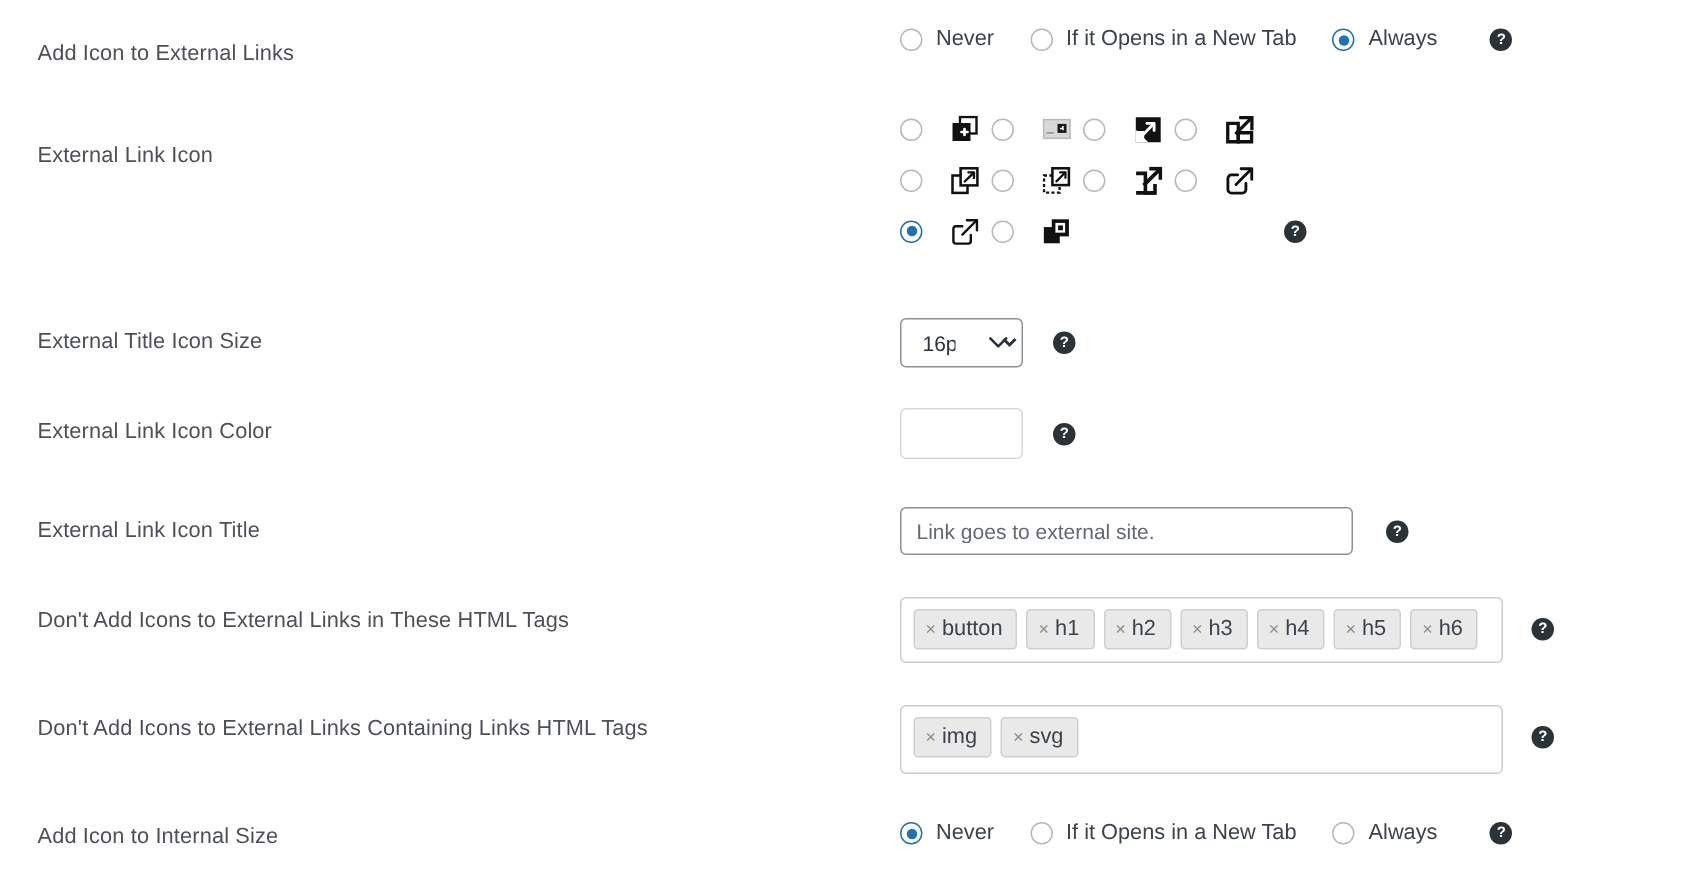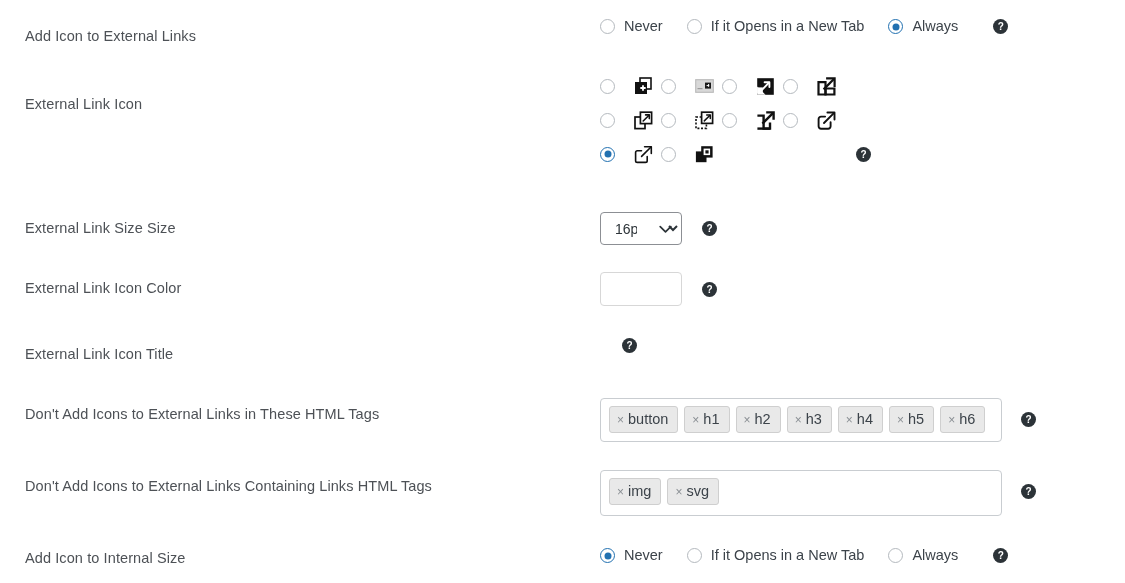--- a/index.html
+++ b/index.html
@@ -262,21 +262,21 @@
           <span class="icon-choice"></span>
           <span class="icon-choice"></span>
           <span class="help" style="margin-left:12px;">?</span>
         </div>
 
       </div>
     </div>
   </div>
 
   <div class="row" style="top:212px;">
-    <div class="row-label" style="top:8px;">External Link Size Size</div>
+    <div class="row-label" style="top:8px;">External Title Icon Size</div>
     <div class="row-field" style="top:0;">
       <div class="field-with-help">
         <span class="select-wrap">
           <select class="select-box">
             <option>16px</option>
           </select>
           <span class="select-arrow">
             <svg width="13" height="9" viewBox="0 0 13 9">
               <path d="M1.2 1.6 6.5 6.9l5.3-5.3" fill="none" stroke="#2c3338" stroke-width="1.7" stroke-linecap="round" stroke-linejoin="round"></path>
             </svg>
@@ -296,20 +296,21 @@
         </span>
         <span class="help" style="margin-left:20px;">?</span>
       </div>
     </div>
   </div>
 
   <div class="row" style="top:338px;">
     <div class="row-label" style="top:8px;">External Link Icon Title</div>
     <div class="row-field" style="top:0;">
       <div class="field-with-help">
+        <input class="text-input" type="text" placeholder="Link goes to external site." style="">
         <span class="help" style="margin-left:22px;">?</span>
       </div>
     </div>
   </div>
 
   <div class="row" style="top:398px;">
     <div class="row-label" style="top:8px;">Don't Add Icons to External Links in These HTML Tags</div>
     <div class="row-field" style="top:0;">
       <div class="field-with-help" style="align-items:flex-start;">
         <div class="token-field" style="width:402px;min-height:44px;">

